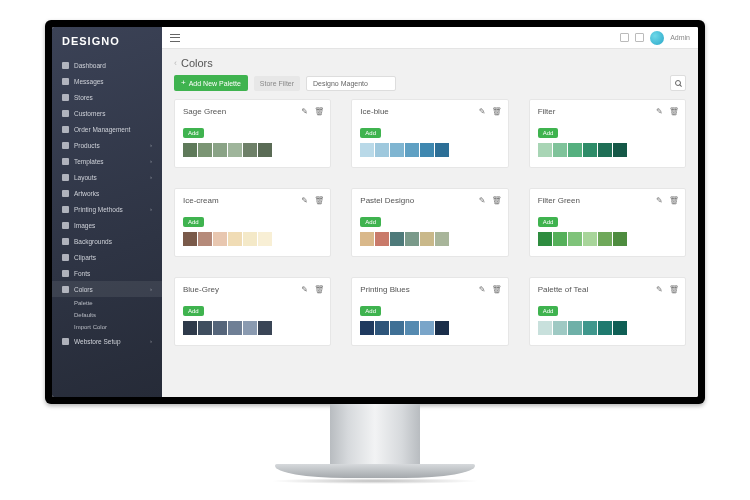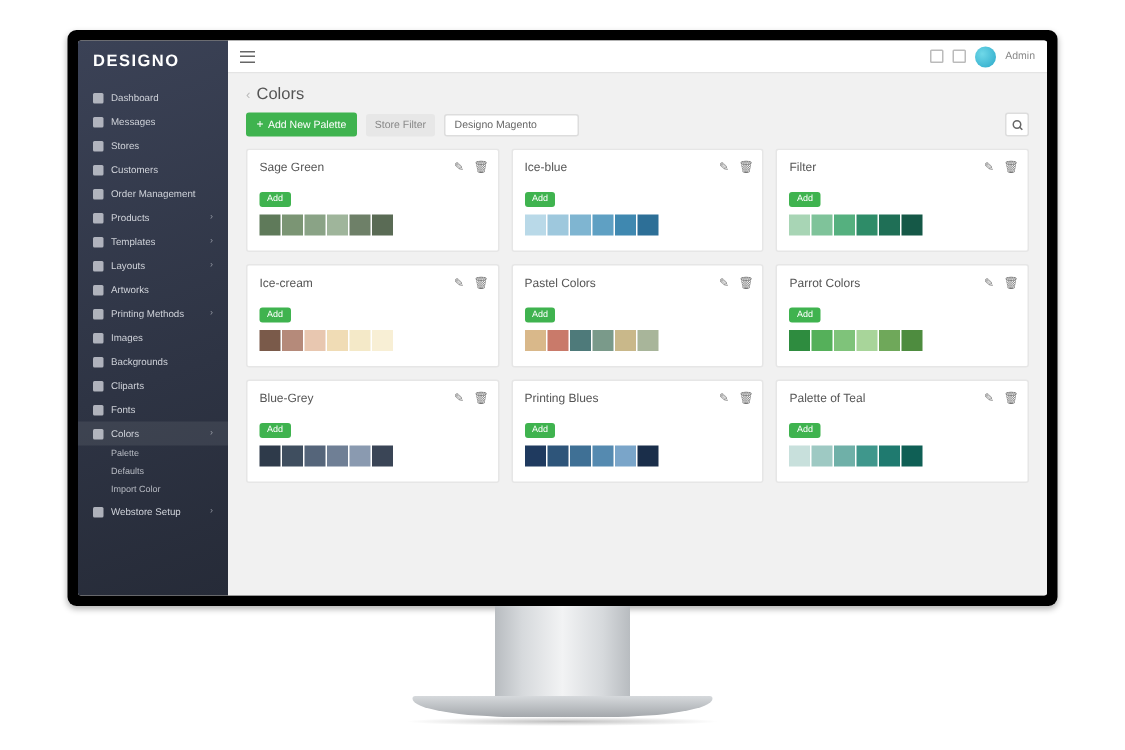--- a/index.html
+++ b/index.html
@@ -5,21 +5,21 @@
 * { margin: 0; padding: 0; box-sizing: border-box; }
 body { background: #fff; font-family: -apple-system, BlinkMacSystemFont, "Segoe UI", Arial, sans-serif; display: flex; align-items: flex-start; justify-content: center; }
 .monitor { width: 660px; margin-top: 20px; }
 .bezel { background: #000; border-radius: 6px; padding: 7px; box-shadow: 0 2px 4px rgba(0,0,0,.3); }
 .screen { background: #f5f5f5; border-radius: 2px; height: 370px; overflow: hidden; display: flex; }
 .stand-neck { width: 90px; height: 60px; margin: 0 auto; background: linear-gradient(90deg,#b8bcc0 0%,#d6d9dc 20%,#f2f3f4 50%,#d6d9dc 80%,#b8bcc0 100%); }
 .stand-base { width: 200px; height: 14px; margin: 0 auto; background: linear-gradient(180deg,#d6d9dc,#a4a8ac); border-radius: 2px 2px 40% 40% / 2px 2px 100% 100%; }
 .stand-shadow { width: 210px; height: 6px; margin: 0 auto; background: radial-gradient(ellipse, rgba(0,0,0,.25), transparent 70%); }
 
 
-.sidebar { width: 100px; background: linear-gradient(160deg,#3b4256 0%,#2e3444 60%,#262b38 100%); color: #cfd2d9; font-size: 6.5px; display: flex; flex-direction: column; }
+.sidebar { width: 110px; background: linear-gradient(160deg,#3b4256 0%,#2e3444 60%,#262b38 100%); color: #cfd2d9; font-size: 6.5px; display: flex; flex-direction: column; }
 .brand { color: #fff; font-weight: 700; letter-spacing: 1px; font-size: 11px; padding: 8px 10px 10px; }
 .nav { flex: 1; overflow: hidden; }
 .nav-item { display: flex; align-items: center; gap: 5px; padding: 4.5px 10px; cursor: pointer; position: relative; }
 .nav-item.active { background: rgba(255,255,255,.08); }
 .nav-item .ico { width: 7px; height: 7px; flex-shrink: 0; display: inline-block; background: #cfd2d9; opacity: .8; border-radius: 1px; }
 .nav-item .chev { margin-left: auto; font-size: 6px; opacity: .6; }
 .nav-sub { padding: 3px 10px 3px 22px; font-size: 6px; cursor: pointer; opacity: .85; }
 
 
 .main { flex: 1; display: flex; flex-direction: column; background: #f1f1f1; }
@@ -36,21 +36,21 @@
 
 .toolbar { margin: 0 12px 8px; display: flex; align-items: center; gap: 6px; }
 .btn-primary { background: #3fb34f; color: #fff; font-size: 7px; padding: 4px 7px; border-radius: 2px; display: flex; align-items: center; gap: 3px; cursor: pointer; }
 .btn-plus { font-size: 8px; line-height: 1; }
 .filter-label { font-size: 7px; color: #888; background:#e7e7e7; padding:4px 6px; border-radius:2px;}
 .filter-select { background: #fff; border: 1px solid #ddd; font-size: 7px; padding: 3px 6px; border-radius: 2px; min-width: 90px; color: #666; cursor: pointer; }
 .search-btn { margin-left: auto; width: 16px; height: 16px; background: #fff; border: 1px solid #ddd; border-radius: 2px; display: flex; align-items: center; justify-content: center; cursor: pointer; }
 .search-glyph { width: 6px; height: 6px; border: 1px solid #666; border-radius: 50%; position: relative; }
 .search-glyph::after { content:""; position:absolute; width:3px; height:1px; background:#666; bottom:-1px; right:-2px; transform:rotate(45deg); }
 
-.grid { display: grid; grid-template-columns: repeat(3,1fr); gap: 8px; padding: 0 12px 12px; overflow: auto; }
+.grid { display: grid; grid-template-columns: repeat(3,1fr); gap: 20px; padding: 0 12px 12px; overflow: auto; }
 .card { background: #fff; border: 1px solid #e6e6e6; border-radius: 2px; padding: 7px 8px 10px; }
 .card-head { display: flex; align-items: center; margin-bottom: 5px; }
 .card-title { font-size: 8px; color: #555; }
 .card-actions { margin-left: auto; display: flex; gap: 5px; }
 .card-act { width: 8px; height: 8px; cursor: pointer; color: #777; font-size: 8px; line-height: 1; }
 .badge-add { display: inline-block; background: #3fb34f; color: #fff; font-size: 6px; padding: 2px 5px; border-radius: 2px; margin-bottom: 5px; cursor: pointer; }
 .swatches { display: flex; gap: 1px; }
 .swatch { width: 14px; height: 14px; }
 </style>
 </head>
@@ -218,35 +218,35 @@
                 </div>
               </div><div class="badge-add">Add</div><div class="swatches">
                 <div class="swatch" style="background:#7a5a4a"></div>
                 <div class="swatch" style="background:#b58a7a"></div>
                 <div class="swatch" style="background:#e8c7b0"></div>
                 <div class="swatch" style="background:#f0dcb5"></div>
                 <div class="swatch" style="background:#f4e9c8"></div>
                 <div class="swatch" style="background:#f8efd5"></div>
               </div></div>
             <div class="card"><div class="card-head">
-                <span class="card-title">Pastel Colors</span>
+                <span class="card-title">Pastel Designo</span>
                 <div class="card-actions">
                   <span class="card-act">✎</span>
                   <span class="card-act">🗑</span>
                 </div>
               </div><div class="badge-add">Add</div><div class="swatches">
                 <div class="swatch" style="background:#d9b88a"></div>
                 <div class="swatch" style="background:#c97a6a"></div>
                 <div class="swatch" style="background:#4e7a7a"></div>
                 <div class="swatch" style="background:#7a9a8a"></div>
                 <div class="swatch" style="background:#c9b88a"></div>
                 <div class="swatch" style="background:#a8b59a"></div>
               </div></div>
             <div class="card"><div class="card-head">
-                <span class="card-title">Parrot Colors</span>
+                <span class="card-title">Filter Green</span>
                 <div class="card-actions">
                   <span class="card-act">✎</span>
                   <span class="card-act">🗑</span>
                 </div>
               </div><div class="badge-add">Add</div><div class="swatches">
                 <div class="swatch" style="background:#2e8c3f"></div>
                 <div class="swatch" style="background:#55b05a"></div>
                 <div class="swatch" style="background:#7fc37a"></div>
                 <div class="swatch" style="background:#a8d59a"></div>
                 <div class="swatch" style="background:#6fa85a"></div>

